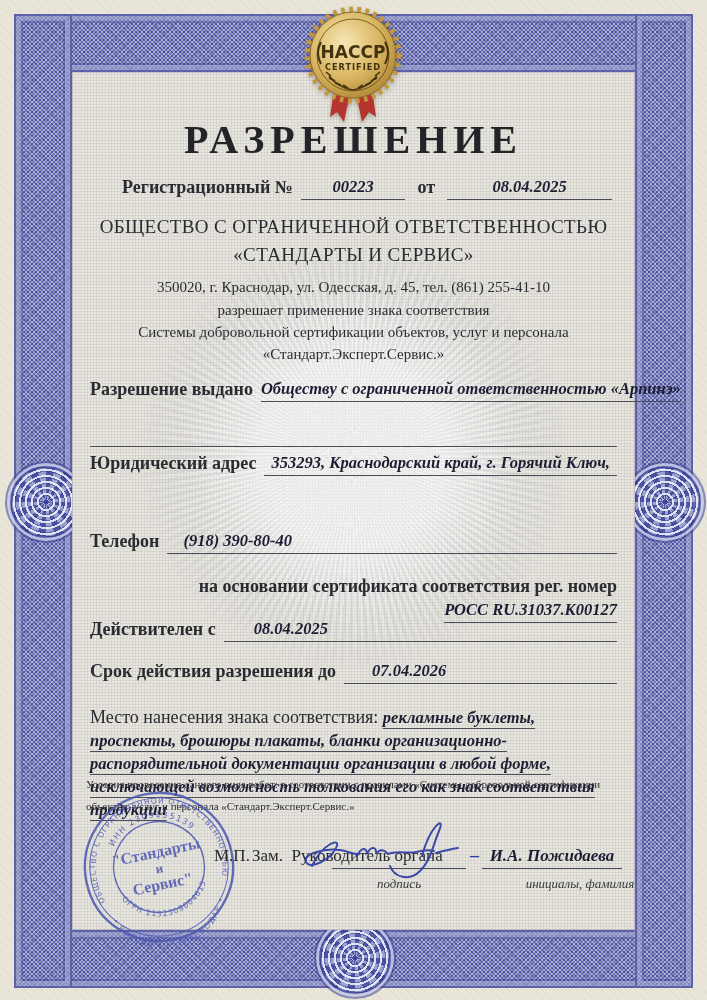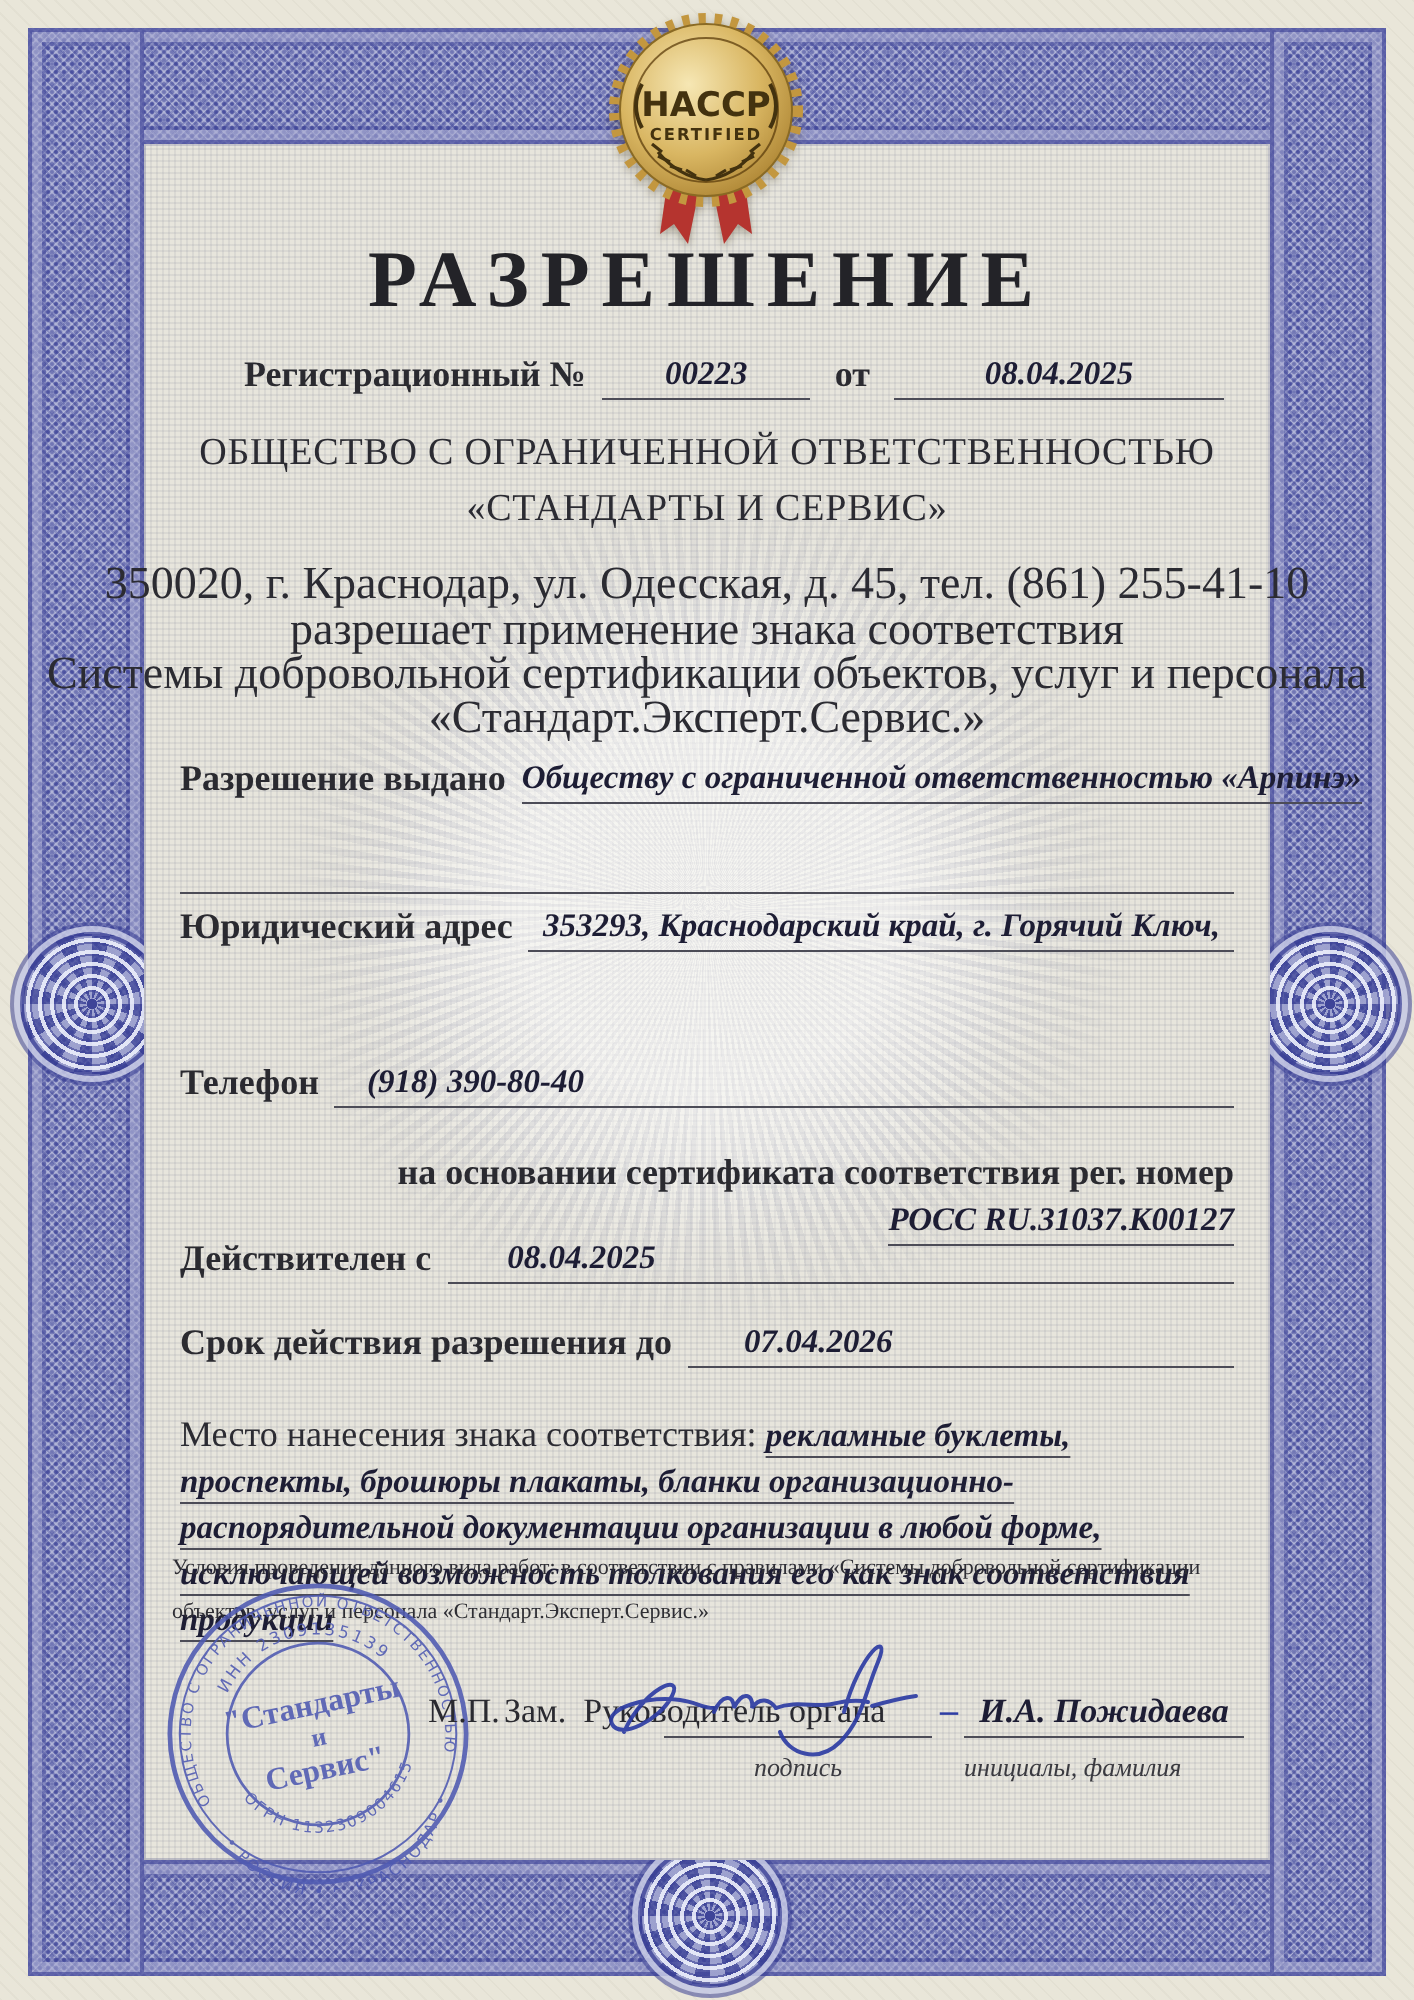--- a/index.html
+++ b/index.html
@@ -69,21 +69,21 @@
       radial-gradient(circle, rgba(255,255,255,.55) 0 30%, transparent 62%),
       repeating-conic-gradient(rgba(108,113,152,.16) 0 1.2deg, rgba(255,255,255,.10) 1.2deg 2.4deg);
     -webkit-mask:radial-gradient(circle, #000 0 46%, transparent 70%);
             mask:radial-gradient(circle, #000 0 46%, transparent 70%);
   }
   
   .abs{position:absolute;}
   .center{left:0;right:0;text-align:center;}
   .title{top:116px;font-size:40px;font-weight:700;letter-spacing:6px;color:#232328;}
   .orgline{font-size:19px;letter-spacing:.4px;color:#2b2b32;}
-  .addrline{font-size:23px;color:#2b2b32;}
+  .addrline{font-size:15px;color:#2b2b32;}
   .frow{display:flex;align-items:flex-end;font-size:18px;}
   .frow .lbl{white-space:nowrap;padding-bottom:2px;font-weight:bold;}
   .ln{border-bottom:1.4px solid #4c4c57;text-align:center;padding-bottom:2px;min-height:20px;}
   .ln.grow{flex:1;margin-left:8px;}
   .val{font-weight:700;font-style:italic;font-size:16.5px;color:#1d1d34;white-space:nowrap;}
   .left-pad{text-align:left;}
   .para{font-size:18px;line-height:23px;color:#2b2b32;}
   .para .val{white-space:normal;text-decoration:underline;text-decoration-color:#4c4c57;text-decoration-thickness:1px;text-underline-offset:5px;}
   .cond{font-size:11px;line-height:21.5px;color:#2e2e34;}
   .caption{font-size:13px;color:#3a3a40;font-style:italic;}
@@ -234,15 +234,15 @@
         <path d="M126,44 C134,14 150,2 143,19 C136,36 135,48 124,59 C113,70 98,65 94,54"></path>
         <path d="M140,41 C147,39 155,37 162,36"></path>
       </g>
     </svg>
   </div>
 
   <div class="abs" style="left:470px;top:845px;font-size:18px;font-weight:bold;color:#2e3da4;">–</div>
 
   <div class="sig-line" style="left:482px;top:868px;width:140px;"></div>
   <div class="abs val" style="left:482px;top:846px;width:140px;text-align:center;font-size:17px;">И.А. Пожидаева</div>
-  <div class="abs caption" style="left:482px;top:876px;width:140px;text-align:left;">инициалы, фамилия</div>
+  <div class="abs caption" style="left:510px;top:876px;width:140px;text-align:center;">инициалы, фамилия</div>
 
 </div>
 
 </body></html>

